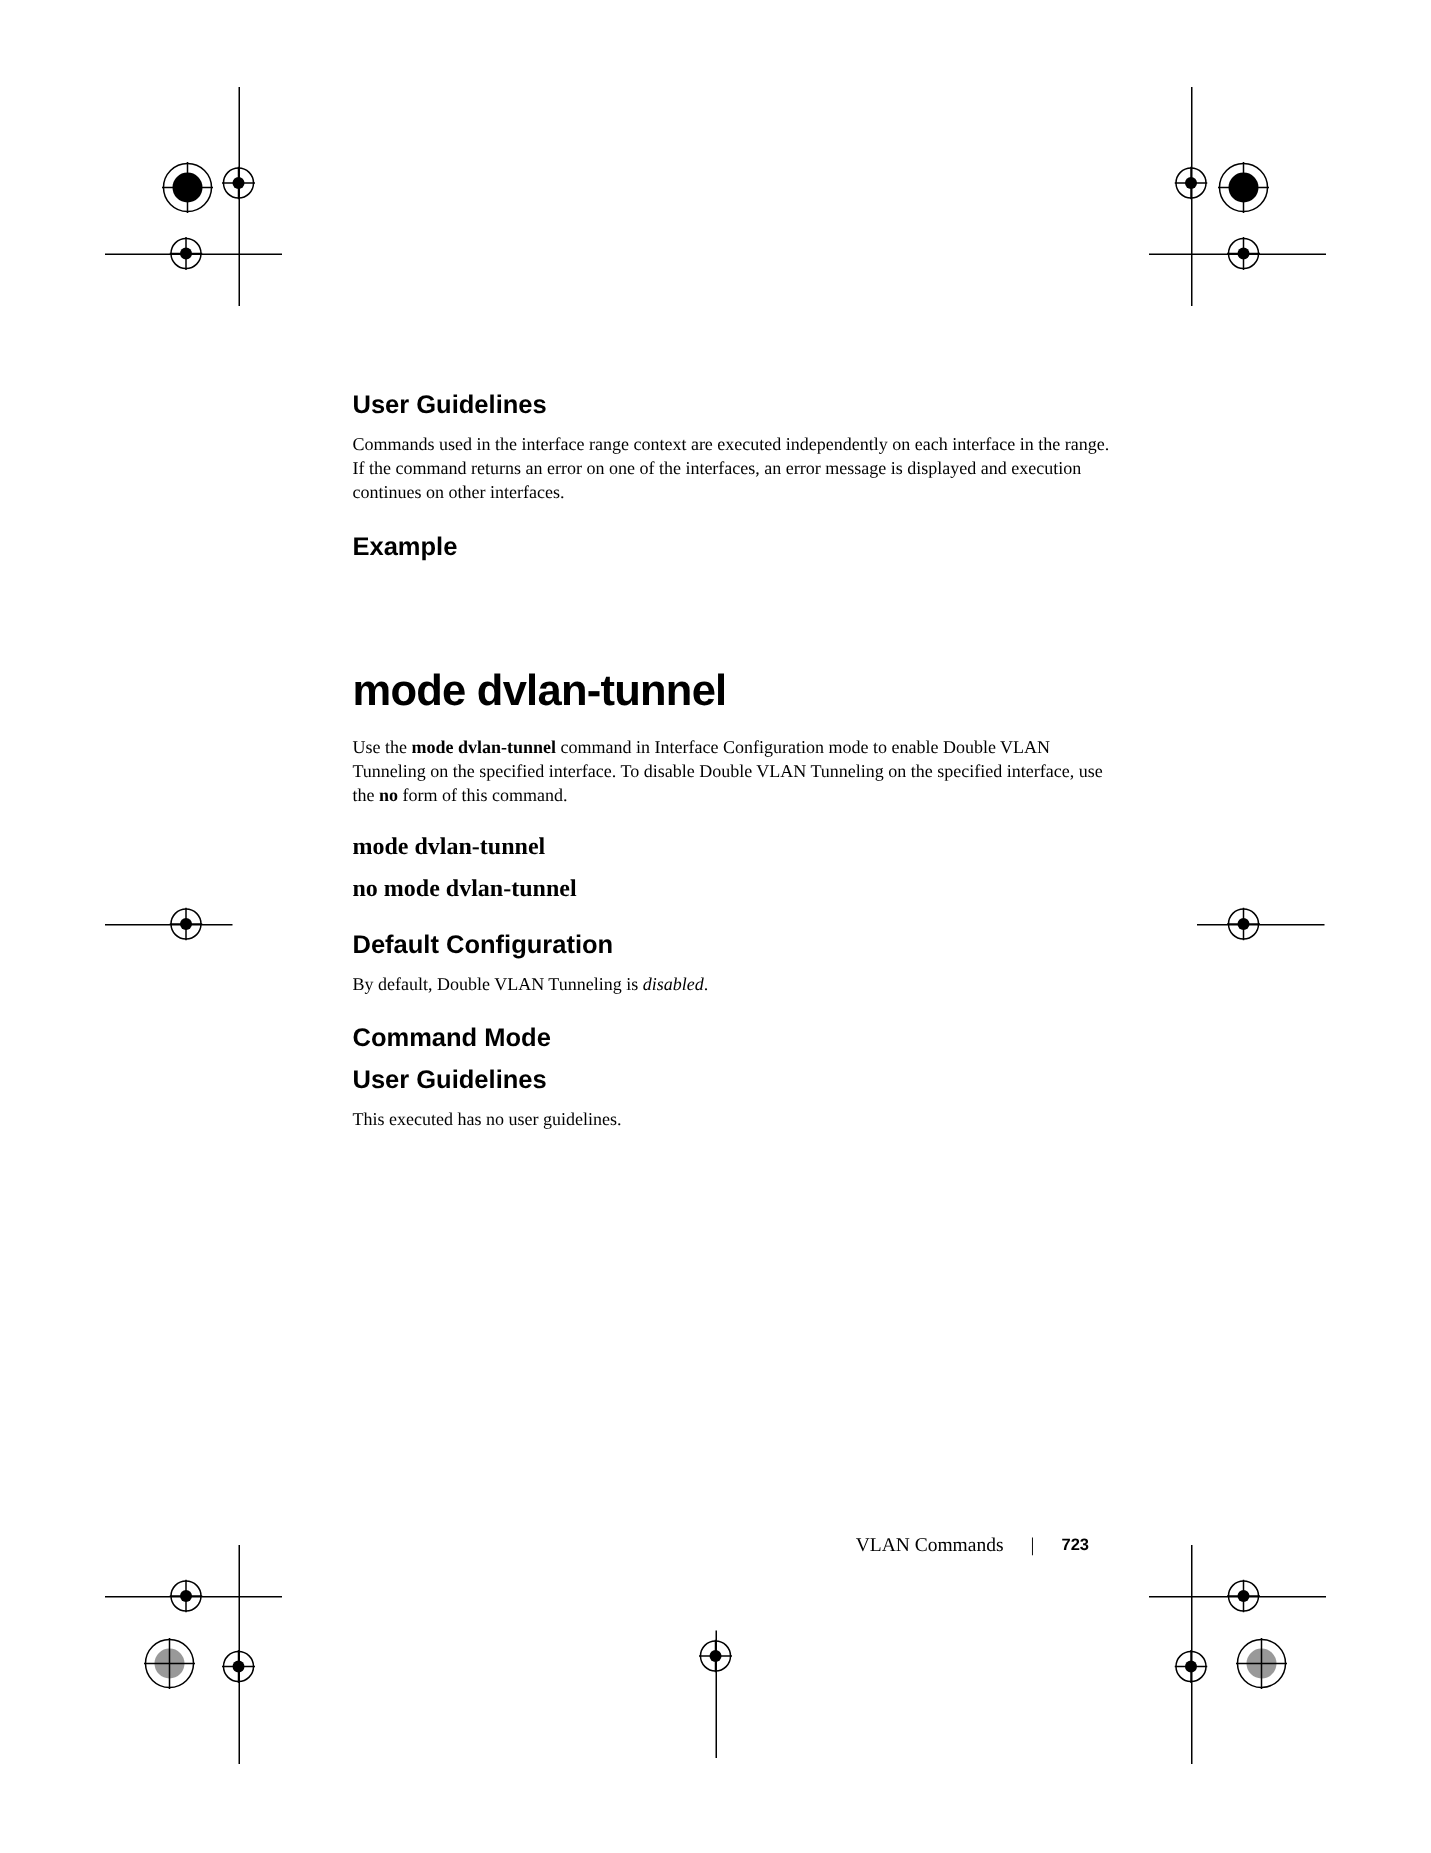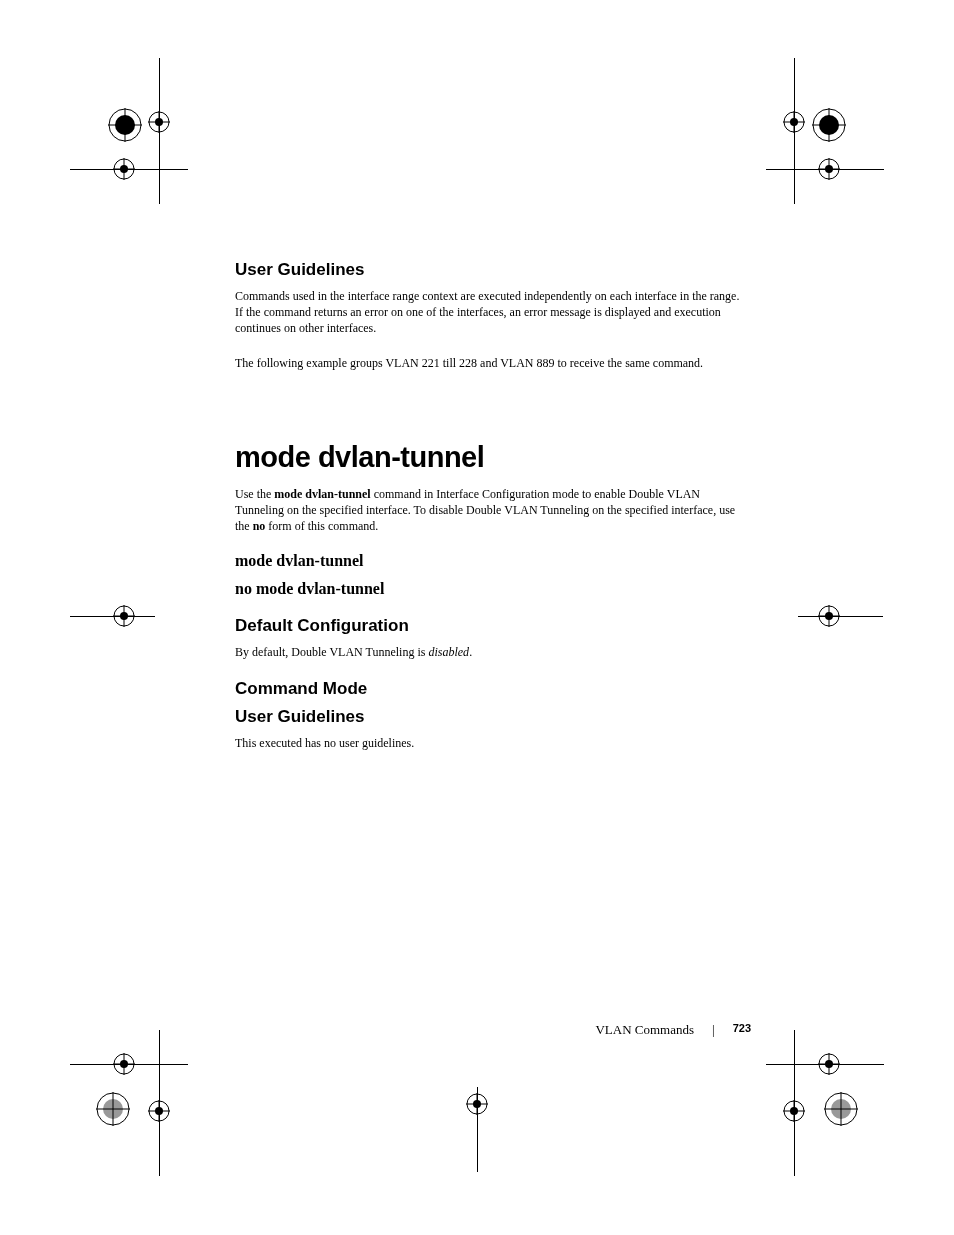--- a/index.html
+++ b/index.html
@@ -3,21 +3,21 @@
   <meta charset="utf-8">
   <style>
     * { margin: 0; padding: 0; box-sizing: border-box; }
     html, body { width: 954px; height: 1235px; background: #fff; font-family: Georgia, 'Times New Roman', serif; color: #000; }
     .page { position: relative; width: 954px; height: 969px; }
     .content { position: absolute; left: 235px; top: 260px; width: 505px; }
     .heading-bold { font-family: Arial, Helvetica, sans-serif; font-weight: bold; font-size: 17px; margin-bottom: 8px; }
     .body-text { font-size: 12px; line-height: 1.35; margin-bottom: 18px; }
     .section-title { font-family: Arial, Helvetica, sans-serif; font-weight: bold; font-size: 29px; margin-top: 70px; margin-bottom: 12px; letter-spacing: -0.5px; }
     .syntax-line { font-family: Georgia, 'Times New Roman', serif; font-weight: bold; font-size: 16px; margin-bottom: 10px; }
-    .footer { position: absolute; right: 203px; top: 1022px; font-size: 13px; display: flex; gap: 18px; }
+    .footer { position: absolute; right: 228px; top: 1022px; font-size: 13px; display: flex; align-items: center; gap: 18px; }
     .footer-sep { color: #000; }
     .footer-page { font-family: Arial, Helvetica, sans-serif; font-weight: bold; font-size: 11px; }
     .italic { font-style: italic; }
     .bold-inline { font-weight: bold; }
 
     .regmark { position: absolute; }
     .regmark svg { display: block; }
     .hline { position: absolute; height: 1px; background: #000; }
     .vline { position: absolute; width: 1px; background: #000; }
   </style>
@@ -162,21 +162,21 @@
         <line x1="11" y1="0" x2="11" y2="22" stroke="#000"></line>
         <line x1="0" y1="11" x2="22" y2="11" stroke="#000"></line>
       </svg>
   </div>
 
   <div class="content">
 
     <div class="heading-bold">User Guidelines</div>
     <div class="body-text">Commands used in the interface range context are executed independently on each interface in the range. If the command returns an error on one of the interfaces, an error message is displayed and execution continues on other interfaces.</div>
 
-    <div class="body-text">The following example groups VLAN 221 till 228 and VLAN 889 to receive the same command.</div>
+    <div class="heading-bold">Example</div>
 
     <div class="section-title">mode dvlan-tunnel</div>
     <div class="body-text">
       <span>Use the </span><span class="bold-inline">mode dvlan-tunnel</span><span> command in Interface Configuration mode to enable Double VLAN Tunneling on the specified interface. To disable Double VLAN Tunneling on the specified interface, use the </span><span class="bold-inline">no</span><span> form of this command.</span>
     </div>
 
     <div class="syntax-line">mode dvlan-tunnel</div>
     <div class="syntax-line" style="margin-bottom:18px;">no mode dvlan-tunnel</div>
 
     <div class="heading-bold">Default Configuration</div>

